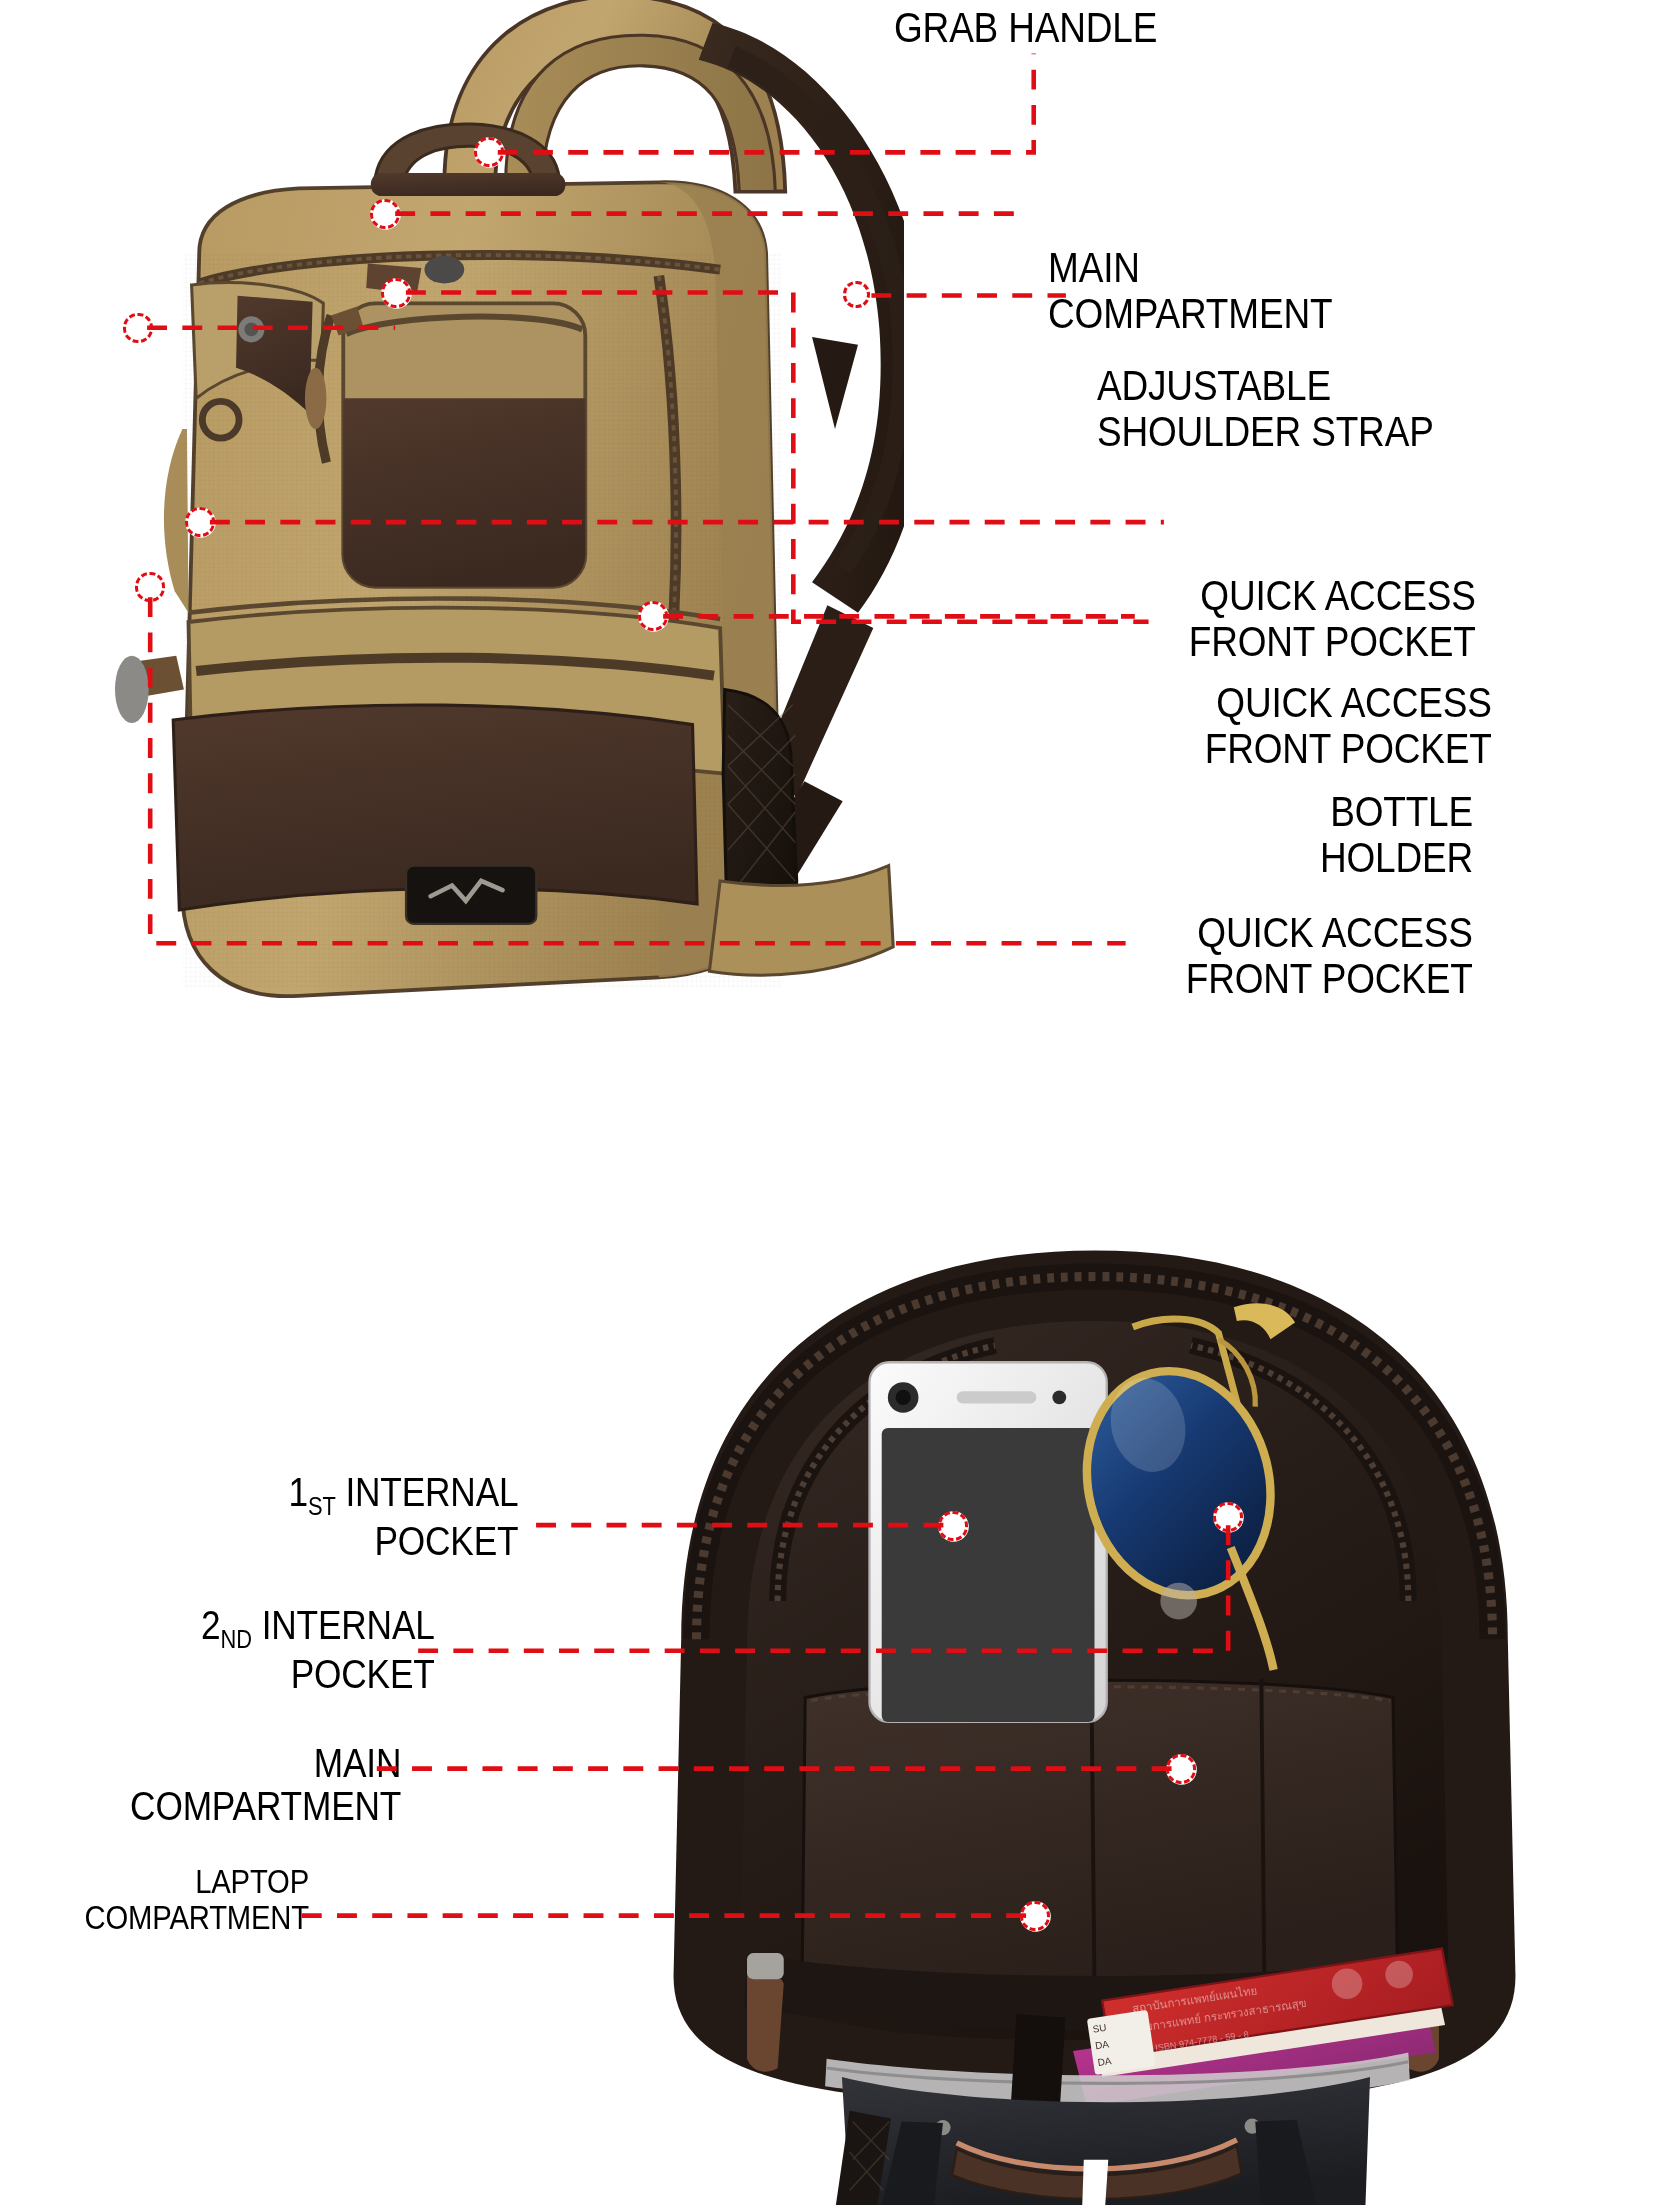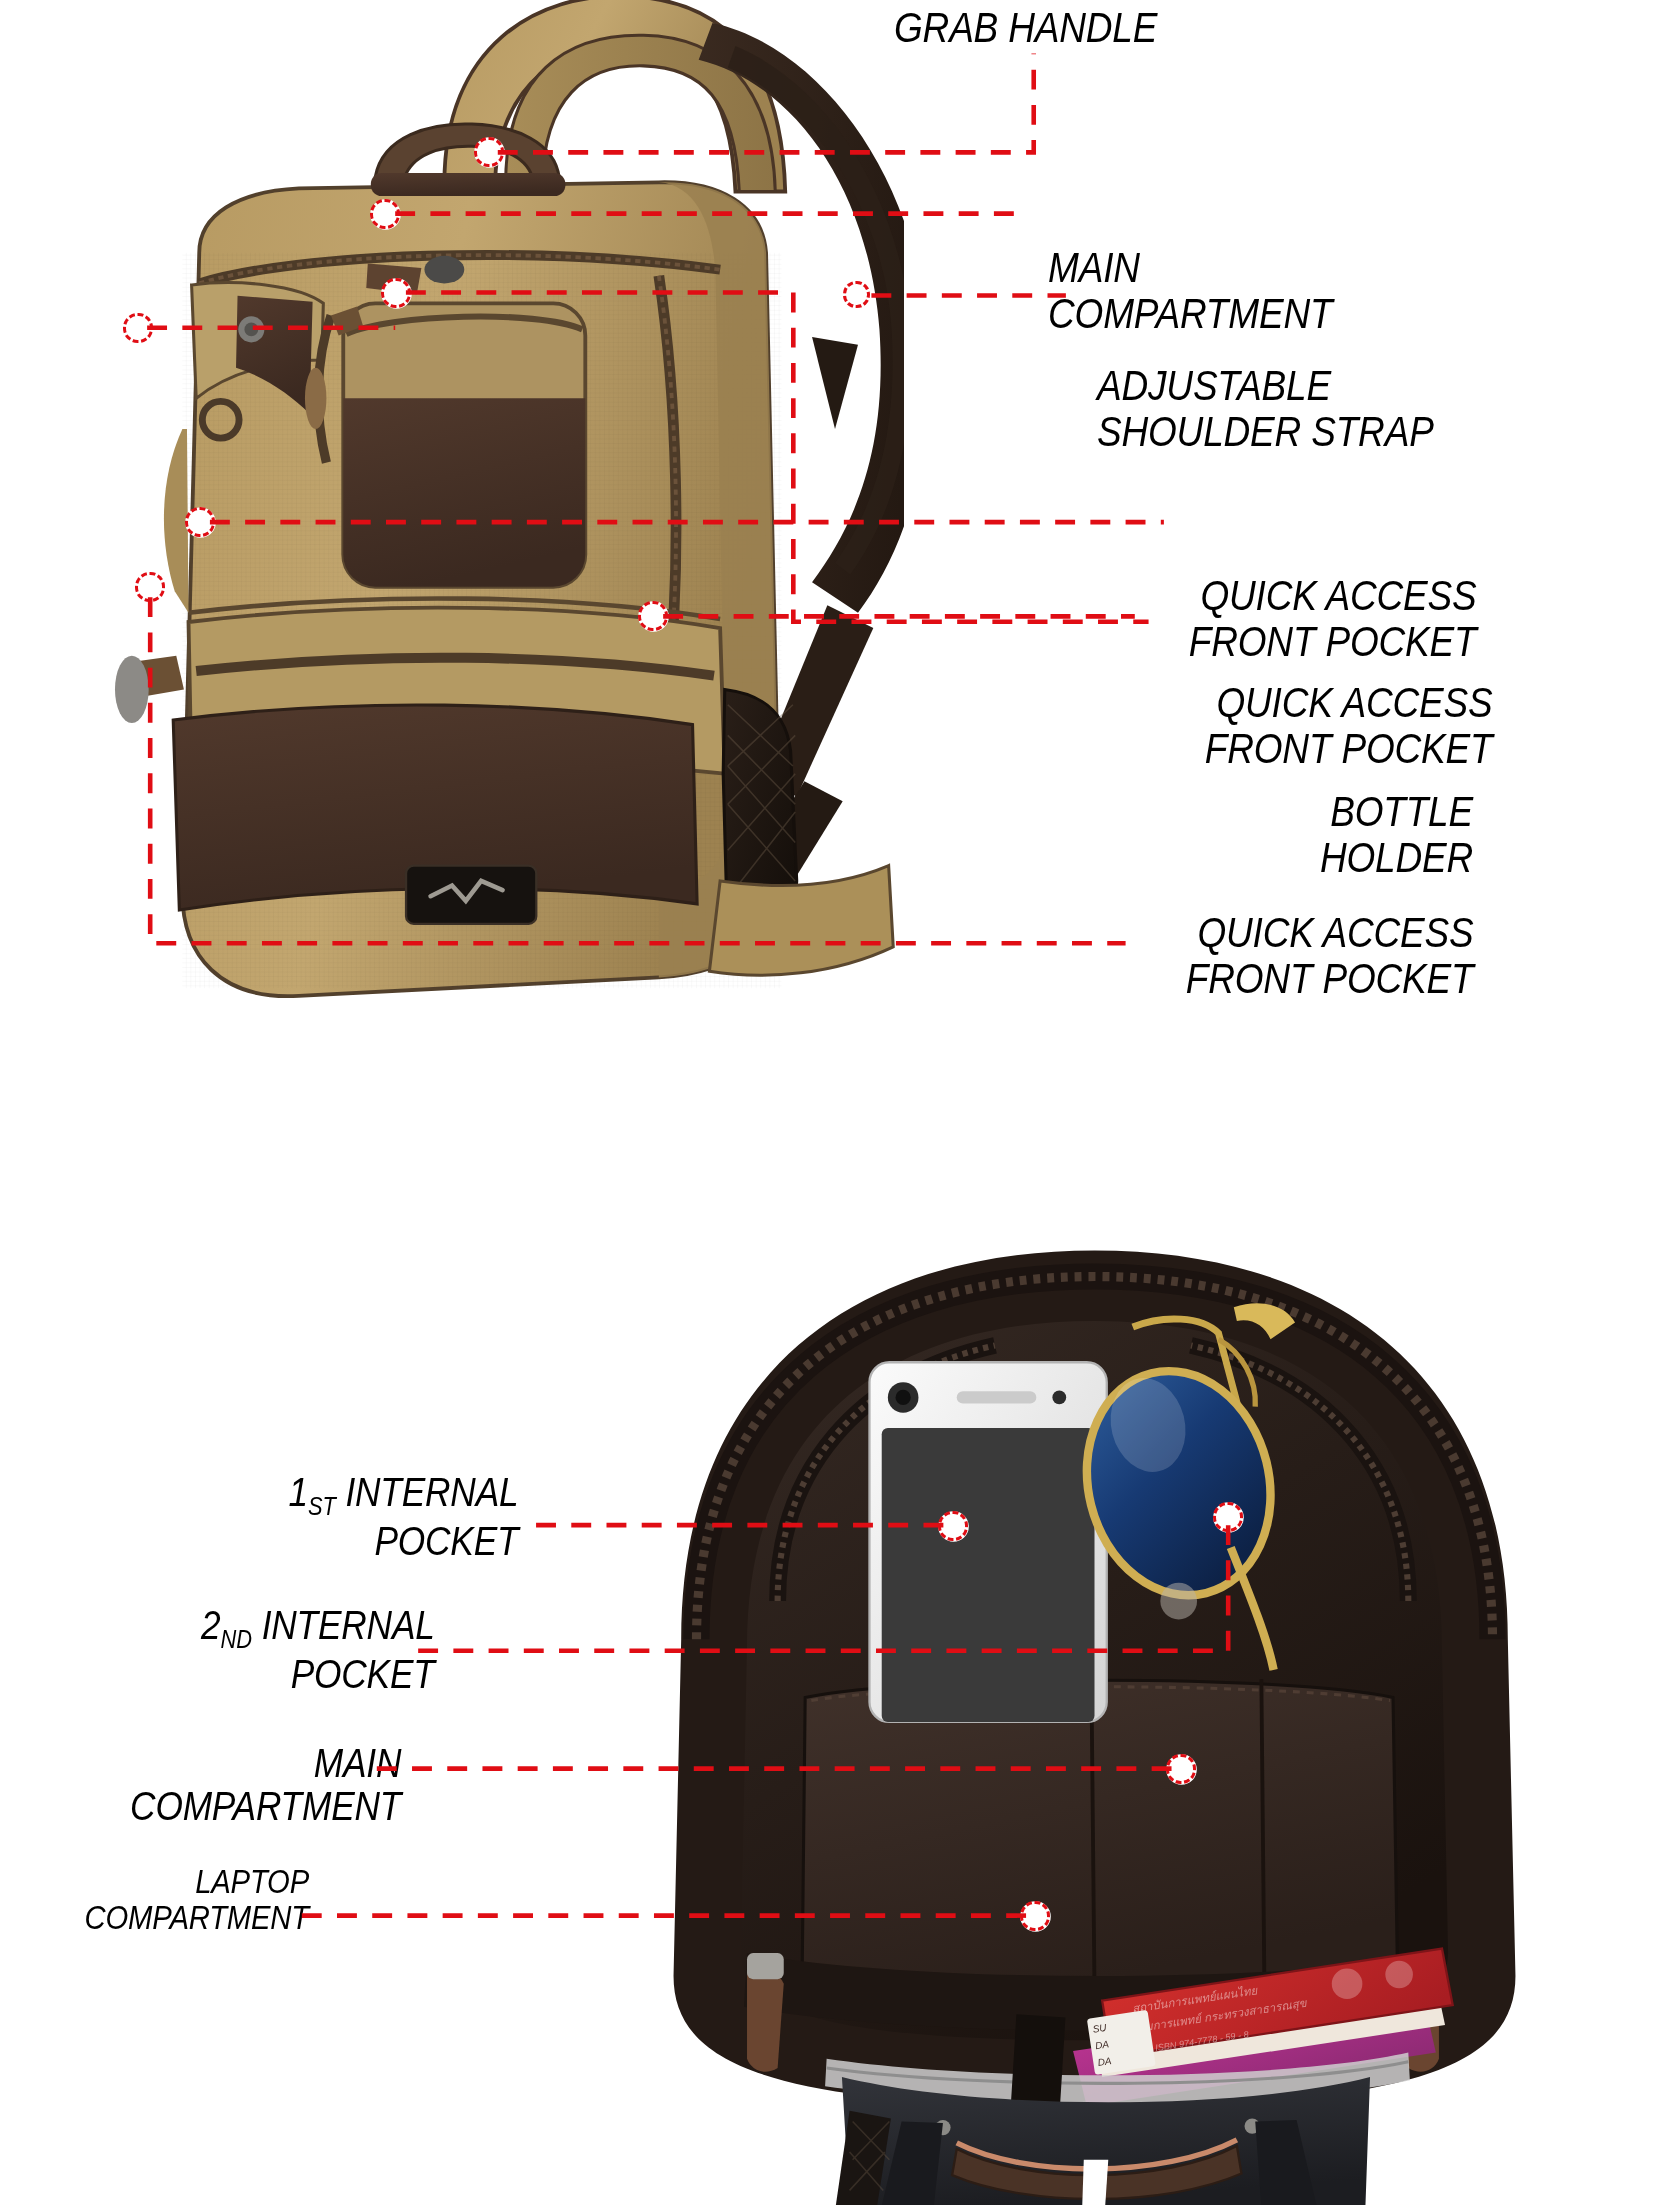--- a/index.html
+++ b/index.html
@@ -6,21 +6,20 @@
   html, body {
     width: 1654px; height: 2205px;
     background: #ffffff;
     font-family: "Liberation Sans", sans-serif;
     overflow: hidden;
   }
   #page {
     position: relative;
     width: 1654px; height: 2205px;
     background: #ffffff;
-    font-style: italic;
   }
 
   
   .panel { position: absolute; left: 0; width: 1654px; }
   #panel-top    { top: 0;    height: 1195px; }
   #panel-bottom { top: 1195px; height: 1011px; }
 
   
   .artwork { position: absolute; }
   #artwork-top    { left: 46px;  top: 0px;   width: 858px; height: 1149px; }

